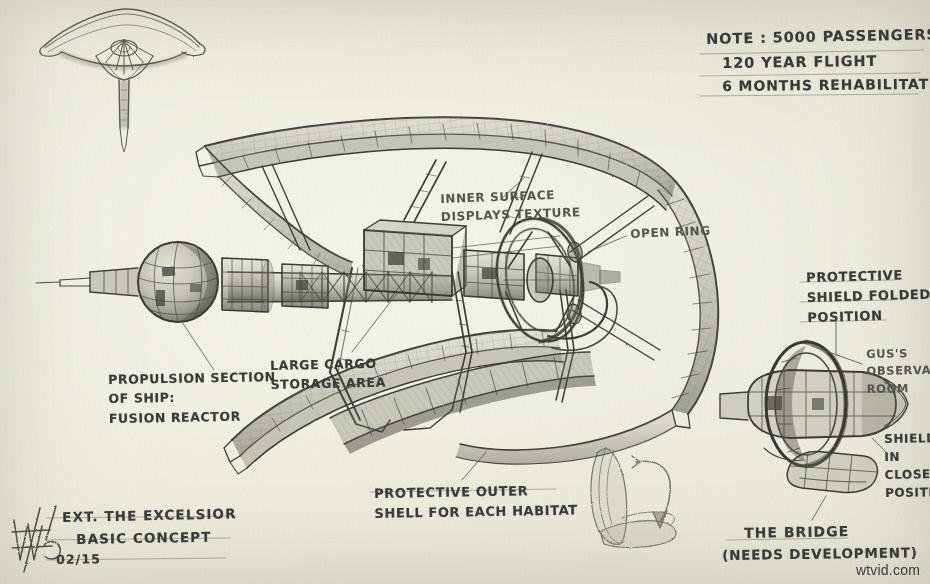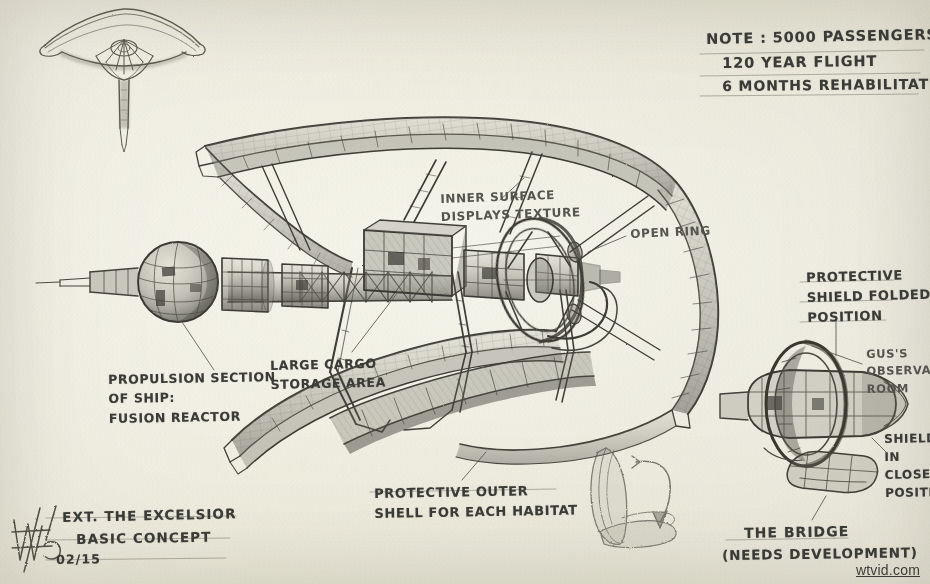--- a/index.html
+++ b/index.html
@@ -44,21 +44,21 @@
     transform-origin:left top;
     text-shadow:0 0 1px rgba(70,70,64,.35);
   }
   .hand.lite{color:#55554e;font-weight:600;text-shadow:none;}
   .note-block{font-size:14.5px;letter-spacing:.9px;line-height:1.62;}
   .title-block{font-size:13.5px;letter-spacing:1.1px;line-height:1.65;}
   .wm{
     position:absolute;right:10px;bottom:6px;
     font-family:"Liberation Sans", sans-serif;
     font-size:14px;color:#2e2e2c;letter-spacing:.2px;
-    font-weight:400;opacity:.92;text-decoration:underline;
+    font-weight:400;opacity:.92;
   }
 </style>
 </head>
 <body>
 
 <div id="sheet">
 
   <div class="paper-tint"></div>
 
   <svg class="layer" viewBox="0 0 930 584">

